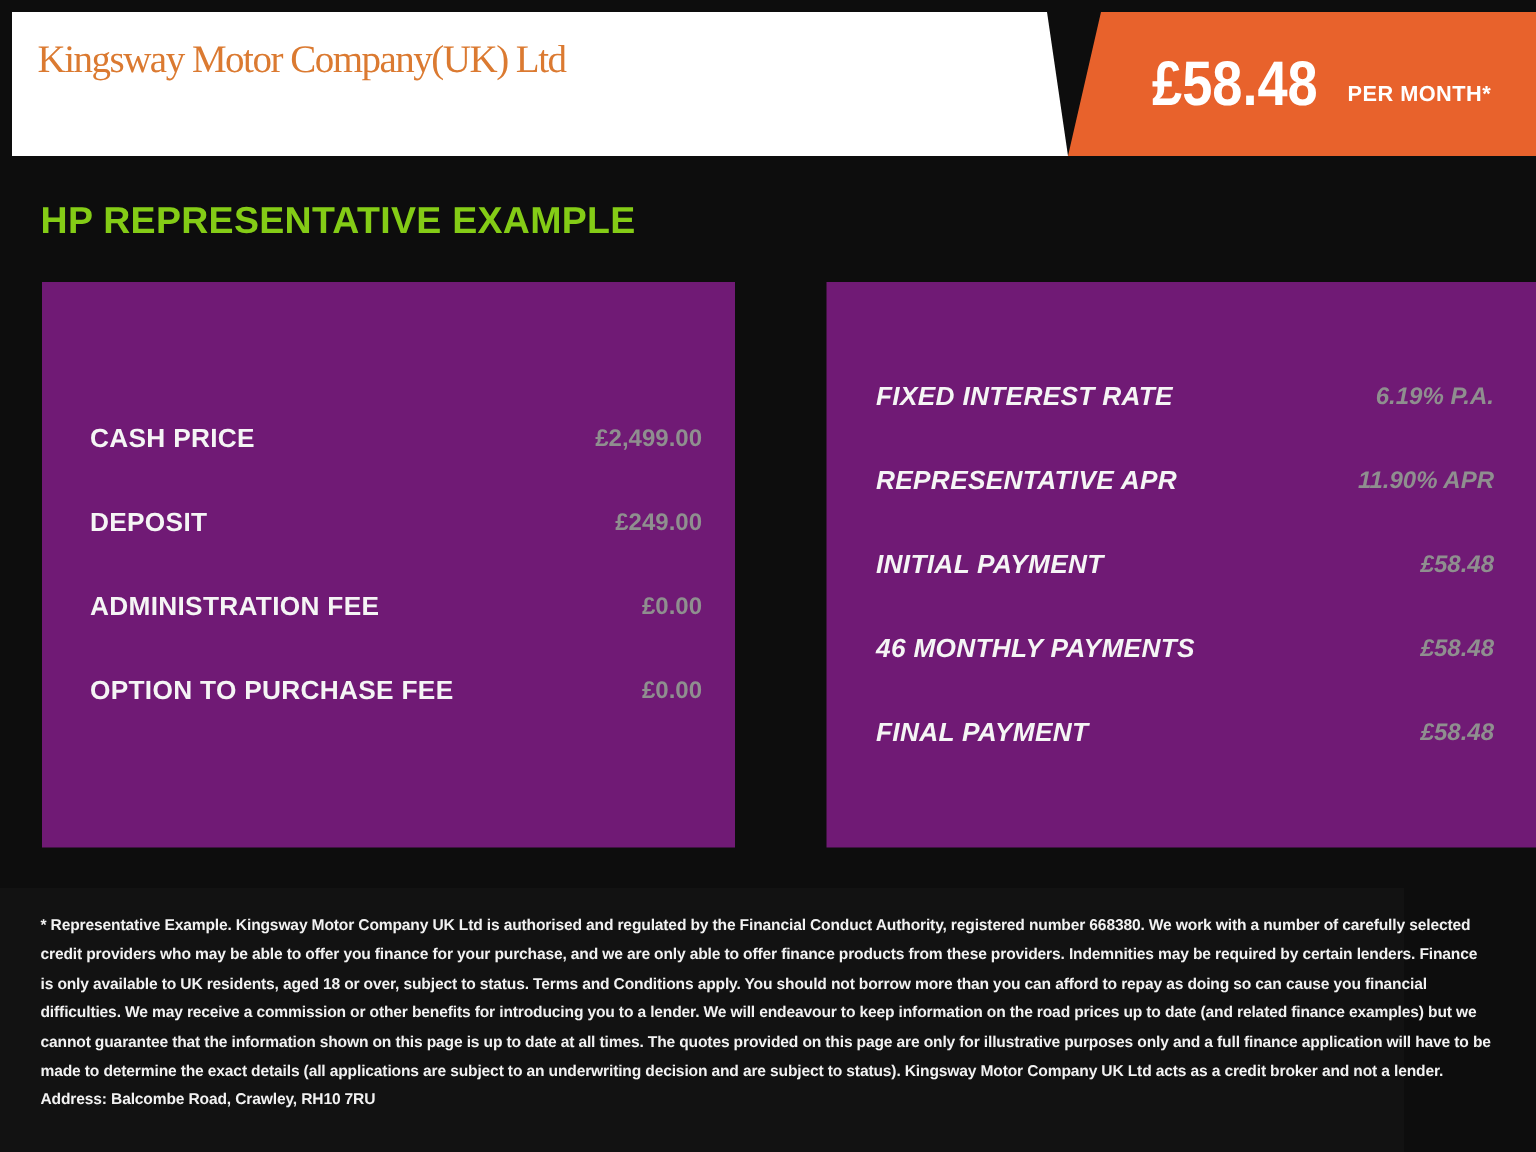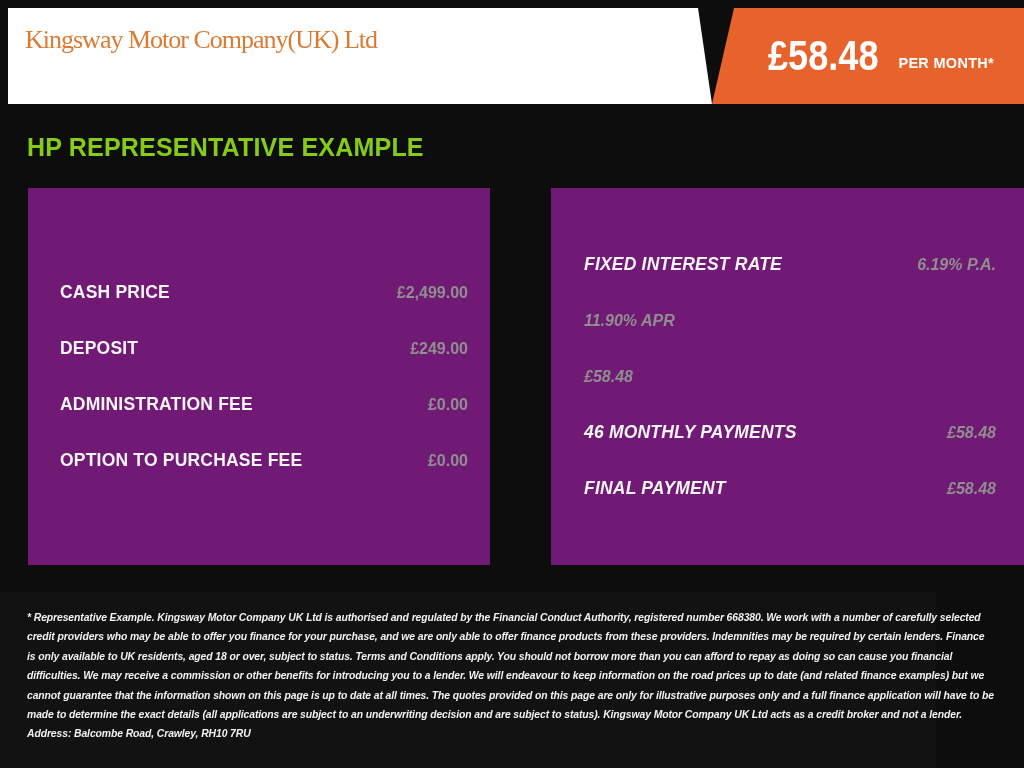--- a/index.html
+++ b/index.html
@@ -85,21 +85,20 @@
     font-size:16px; font-weight:700;
     color:#8f8f8f;
     white-space:nowrap;
   }
 
   
   .footer {
     position:absolute; left:0; top:592px;
     width:936px; height:176px;
     background:#121212;
-    font-style:italic;
   }
   .disclaimer {
     margin:0;
     padding:16px 27px 0 27px;
     width:968px;
     font-size:10.4px; font-weight:700;
     letter-spacing:-0.1px;
     color:#f2f2f2;
     line-height:19.4px;
     text-align:left;
@@ -139,23 +138,25 @@
     <span class="row-value">£0.00</span>
   </div>
 </div>
 
 <div class="panel panel-right">
   <div class="finance-row">
     <span class="row-label">FIXED INTEREST RATE</span>
     <span class="row-value">6.19% P.A.</span>
   </div>
   <div class="finance-row">
+    <span class="row-label">REPRESENTATIVE APR</span>
     <span class="row-value">11.90% APR</span>
   </div>
   <div class="finance-row">
+    <span class="row-label">INITIAL PAYMENT</span>
     <span class="row-value">£58.48</span>
   </div>
   <div class="finance-row">
     <span class="row-label">46 MONTHLY PAYMENTS</span>
     <span class="row-value">£58.48</span>
   </div>
   <div class="finance-row">
     <span class="row-label">FINAL PAYMENT</span>
     <span class="row-value">£58.48</span>
   </div>

